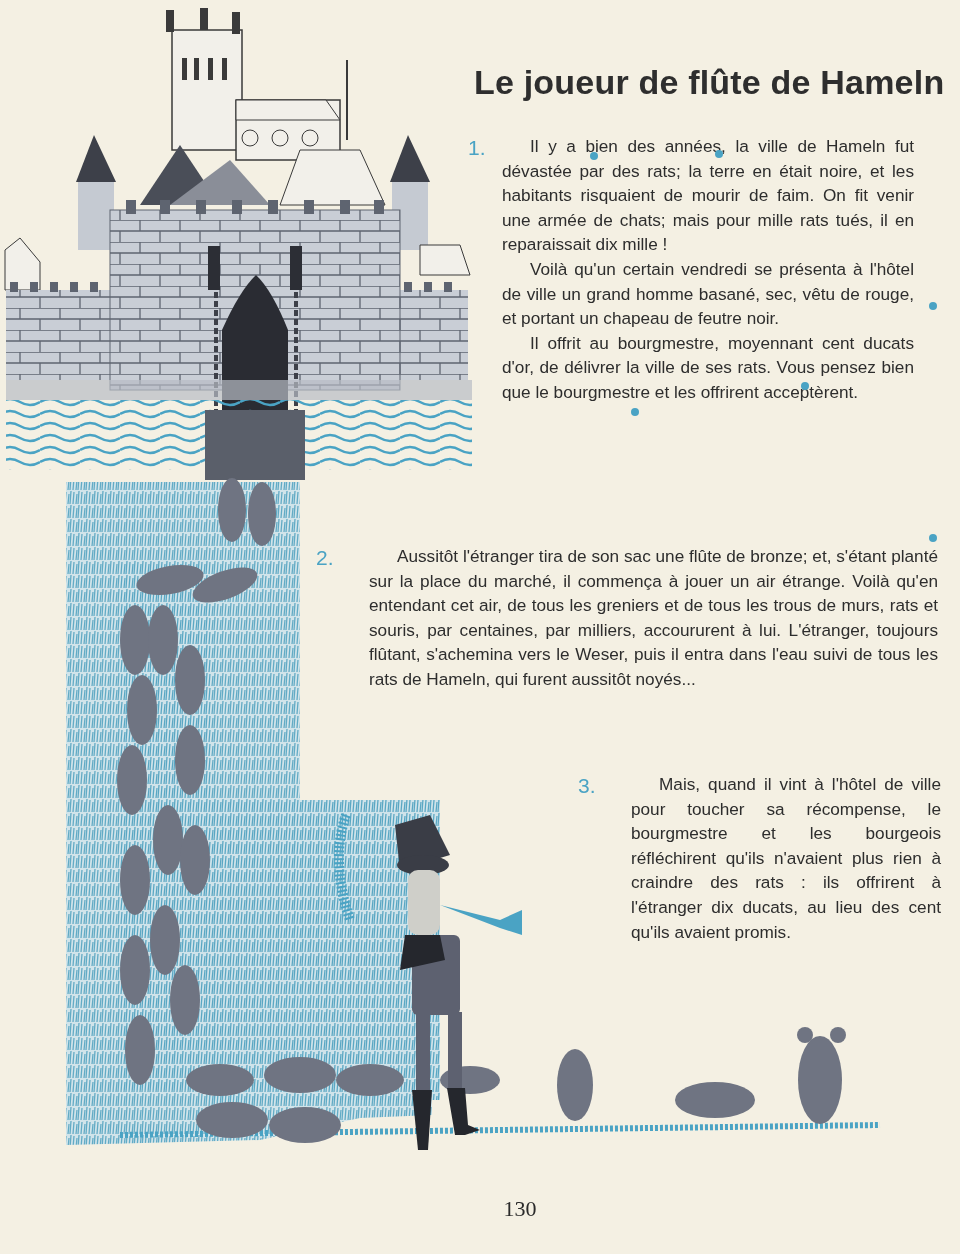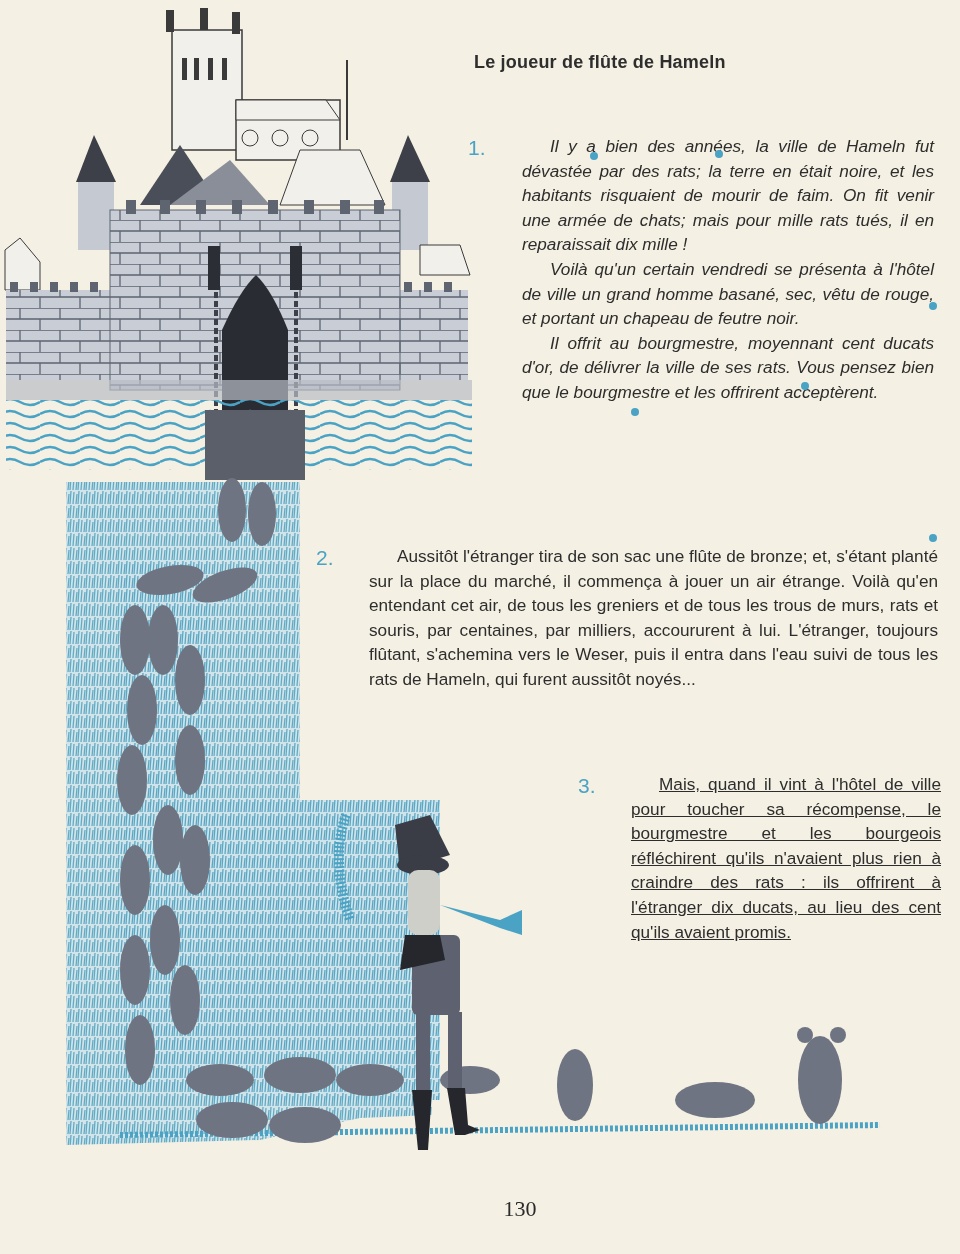--- a/index.html
+++ b/index.html
@@ -6,21 +6,21 @@
   body {
     width: 960px; height: 1254px; position: relative; overflow: hidden;
     background: #f4f0e3;
     font-family: "Liberation Sans", sans-serif;
     color: #2a2a2a;
   }
   .illus { position: absolute; left: 0; top: 0; width: 960px; height: 1254px; }
   .title {
     position: absolute; left: 474px; top: 40px;
     font-family: "Liberation Sans", sans-serif; font-weight: bold;
-    font-size: 18px; color: #2e2e2e; letter-spacing: 0.2px; white-space: nowrap;
+    font-size: 34px; color: #2e2e2e; letter-spacing: 0.2px; white-space: nowrap;
   }
   .num {
     position: absolute; font-size: 21px; color: #4aa3c4;
   }
   .para {
     position: absolute; font-size: 17.2px; line-height: 24.6px;
     text-align: justify; color: #2d2d2d;
   }
   .para p { margin: 0; text-indent: 28px; }
   .para p + p { }
@@ -164,33 +164,33 @@
     <rect x="416" y="1012" width="14" height="80" fill="#5d6170"></rect>
     <rect x="448" y="1012" width="14" height="80" fill="#5d6170"></rect>
     <polygon points="412,1090 432,1090 428,1150 418,1150" fill="#25272d"></polygon>
     <polygon points="447,1088 465,1088 468,1125 480,1130 465,1135 455,1135" fill="#25272d"></polygon>
   </g>
 </svg>
 
 <h1 class="title">Le joueur de flûte de Hameln</h1>
 
 <span class="num" style="left:468px; top:136px;">1.</span>
-<div class="para" style="left:522px; top:134px; width:412px;font-style:italic;">
+<div class="para" style="left:502px; top:134px; width:412px;">
   <p>Il y a bien des années, la ville de Hameln fut dévastée par des rats; la terre en était noire, et les habitants risquaient de mourir de faim. On fit venir une armée de chats; mais pour mille rats tués, il en reparaissait dix mille !</p>
   <p>Voilà qu'un certain vendredi se présenta à l'hôtel de ville un grand homme basané, sec, vêtu de rouge, et portant un chapeau de feutre noir.</p>
   <p>Il offrit au bourgmestre, moyennant cent ducats d'or, de délivrer la ville de ses rats. Vous pensez bien que le bourgmestre et les offrirent acceptèrent.</p>
 </div>
 
 <span class="num" style="left:316px; top:546px;">2.</span>
 <div class="para" style="left:369px; top:544px; width:569px;">
   <p>Aussitôt l'étranger tira de son sac une flûte de bronze; et, s'étant planté sur la place du marché, il commença à jouer un air étrange. Voilà qu'en entendant cet air, de tous les greniers et de tous les trous de murs, rats et souris, par centaines, par milliers, accoururent à lui. L'étranger, toujours flûtant, s'achemina vers le Weser, puis il entra dans l'eau suivi de tous les rats de Hameln, qui furent aussitôt noyés...</p>
 </div>
 
 <span class="num" style="left:578px; top:774px;">3.</span>
-<div class="para" style="left:631px; top:772px; width:310px;text-decoration:underline;">
+<div class="para" style="left:631px; top:772px; width:310px;">
   <p>Mais, quand il vint à l'hôtel de ville pour toucher sa récompense, le bourgmestre et les bourgeois réfléchirent qu'ils n'avaient plus rien à craindre des rats : ils offrirent à l'étranger dix ducats, au lieu des cent qu'ils avaient promis.</p>
 </div>
 
 <span class="dot" style="left:590px; top:152px;"></span>
 <span class="dot" style="left:715px; top:150px;"></span>
 <span class="dot" style="left:929px; top:302px;"></span>
 <span class="dot" style="left:801px; top:382px;"></span>
 <span class="dot" style="left:631px; top:408px;"></span>
 <span class="dot" style="left:929px; top:534px;"></span>
 

